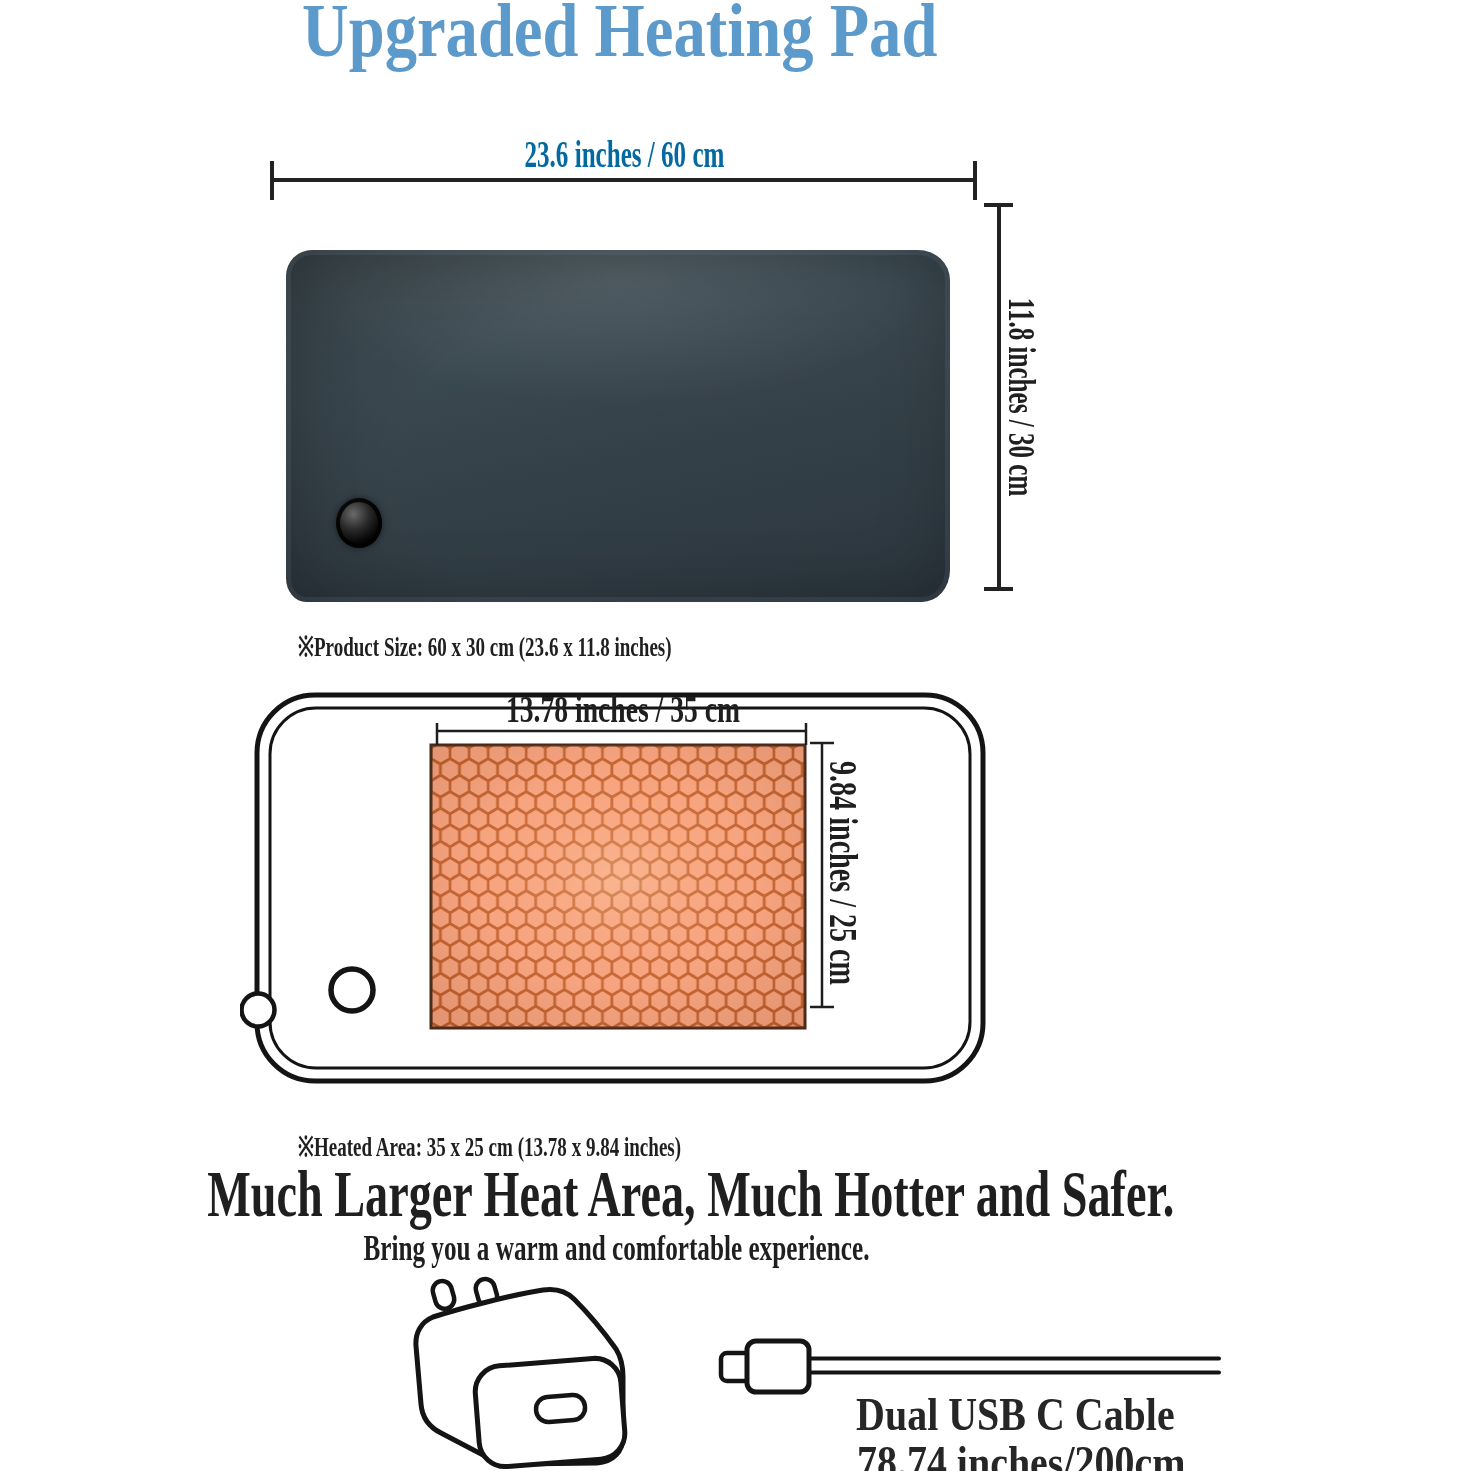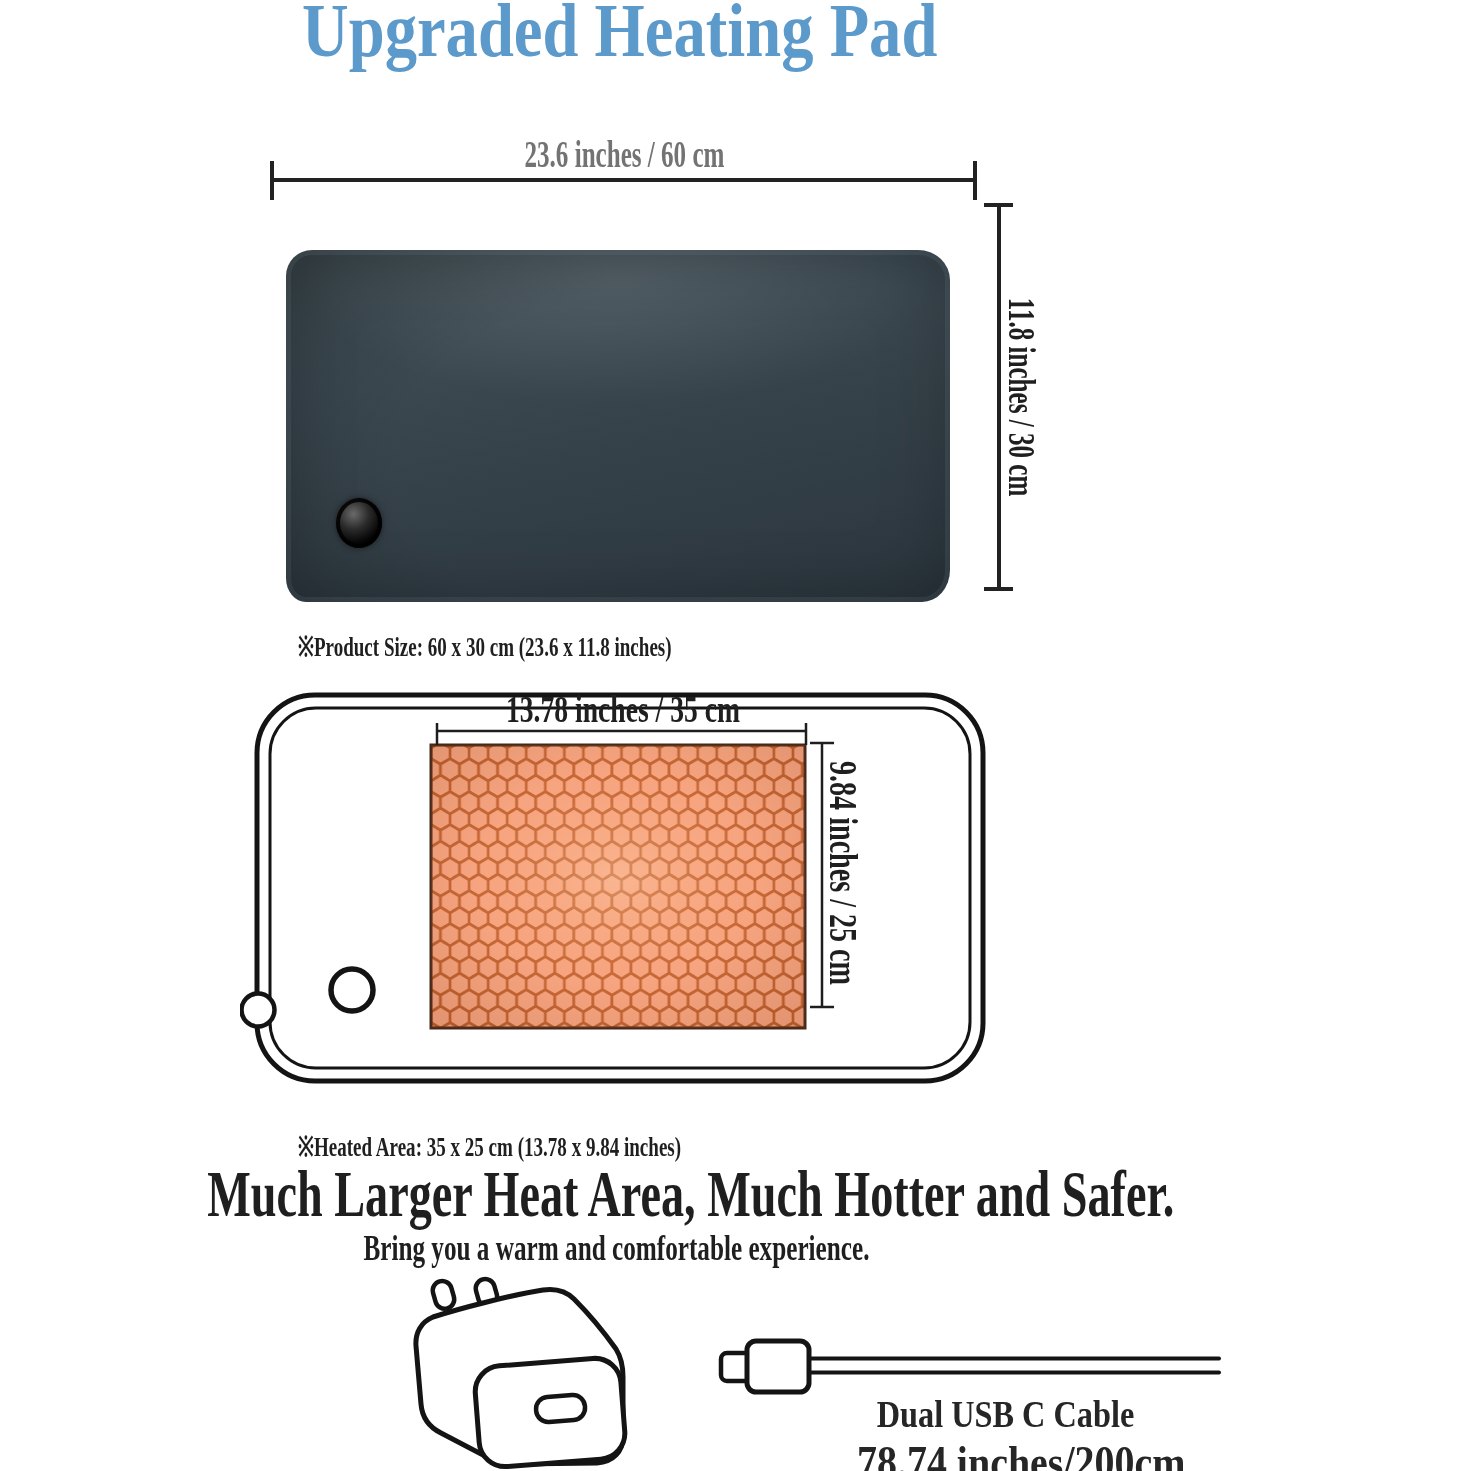--- a/index.html
+++ b/index.html
@@ -12,21 +12,21 @@
 
   
   .title-wrap{left:0;top:-12px;width:1240px;font-size:76px;line-height:84px;color:#5b9aca;}
   .title-wrap .cond{transform:scaleX(0.85);}
 
   
   .dim{background:#222222;}
   .hline{height:4px;}
   .vline{width:4px;}
 
-  .dim-label{font-size:38px;line-height:44px;font-weight:bold;color:#737373;}
+  .dim-label{font-size:38px;line-height:44px;font-weight:bold;color:#0369a1;}
   .dim-label .cond{transform:scaleX(0.66);}
 
   .vdim-label{position:absolute;font-size:38px;font-weight:bold;white-space:nowrap;
               transform:translate(-50%,-50%) rotate(90deg) scaleX(0.66);}
 
   
   .pad-photo{left:286px;top:250px;width:664px;height:352px;
     background:
       radial-gradient(120% 90% at 50% 8%, rgba(255,255,255,0.10) 0%, rgba(255,255,255,0) 40%),
       radial-gradient(90% 90% at 70% 60%, rgba(0,0,0,0.10) 60%, rgba(0,0,0,0.28) 100%),
@@ -40,21 +40,21 @@
   
   .note{position:absolute;font-size:28px;font-weight:bold;white-space:nowrap;}
   .note .cond-left{transform:scaleX(0.68);}
 
   
   .tag1{left:0;top:1166px;width:1228px;font-size:66px;line-height:56px;}
   .tag2{left:0;top:1220px;width:1232px;font-size:36px;line-height:56px;}
   .tag1 .cond,.tag2 .cond{transform:scaleX(0.70);}
 
   
-  .cab1{left:828px;top:1388px;width:354px;font-size:38px;line-height:52px;color:#262626;}
+  .cab1{left:828px;top:1388px;width:354px;font-size:47px;line-height:52px;color:#262626;}
   .cab2{left:828px;top:1436px;width:354px;font-size:47px;line-height:52px;color:#262626;}
   .cab1 .cond,.cab2 .cond{transform:scaleX(0.85);}
 
   svg text{font-family:"Liberation Serif","DejaVu Serif",serif;font-weight:bold;fill:#1f1f1f;}
 </style>
 </head>
 <body>
 
 <div class="cline title-wrap">
   <span class="cond">Upgraded Heating Pad</span>

